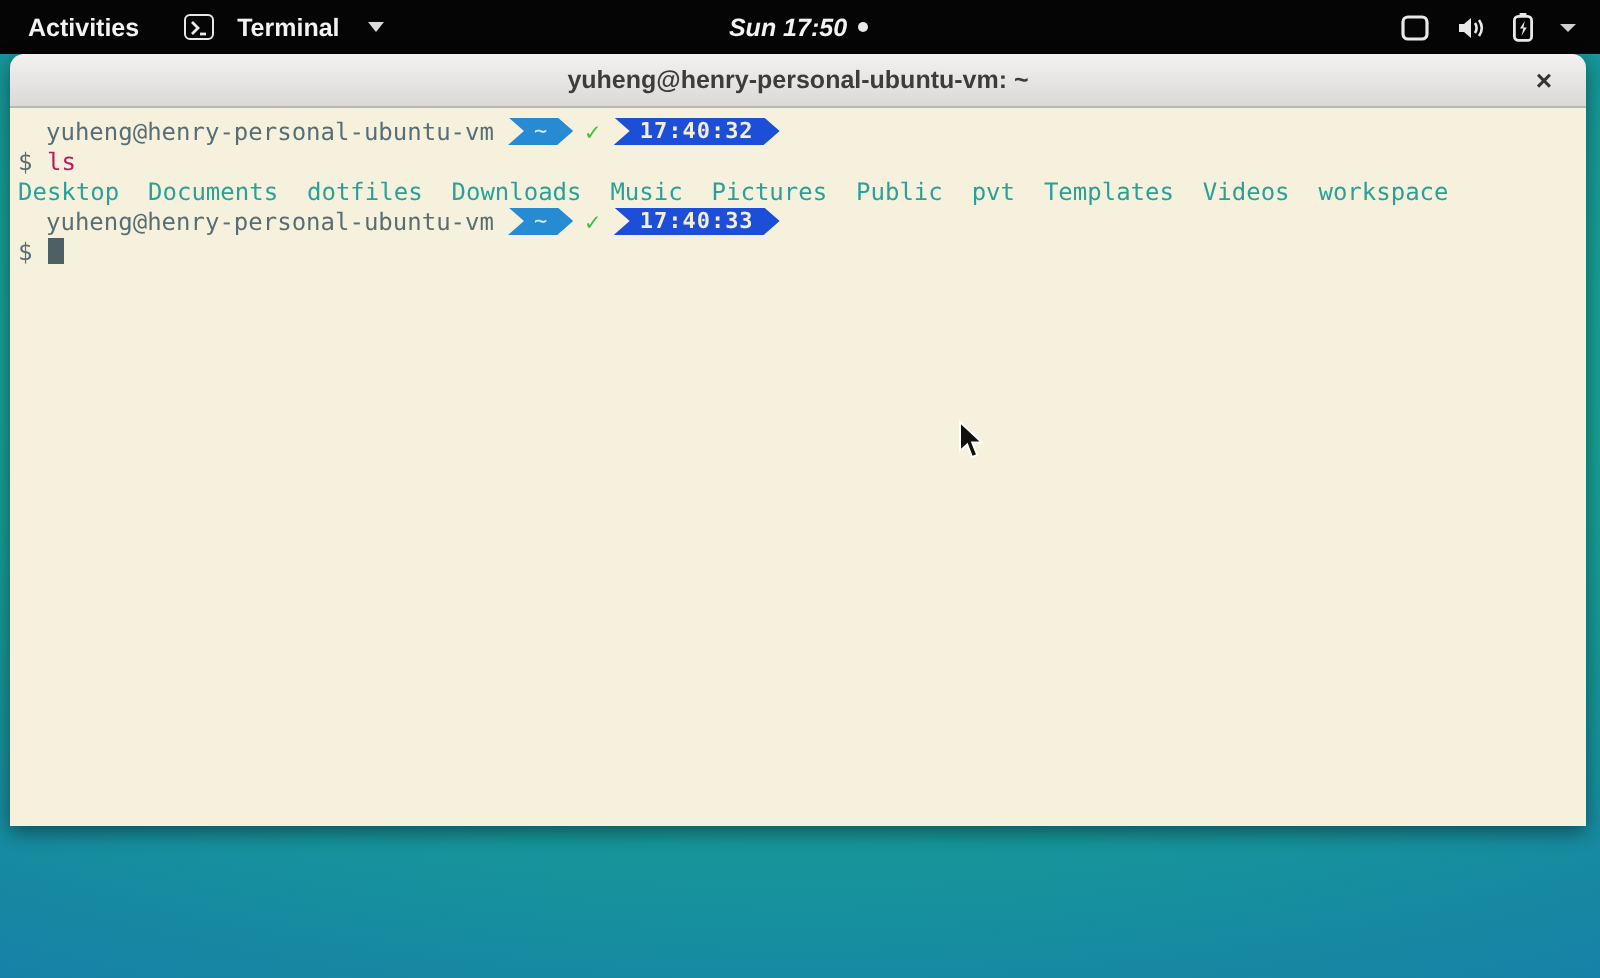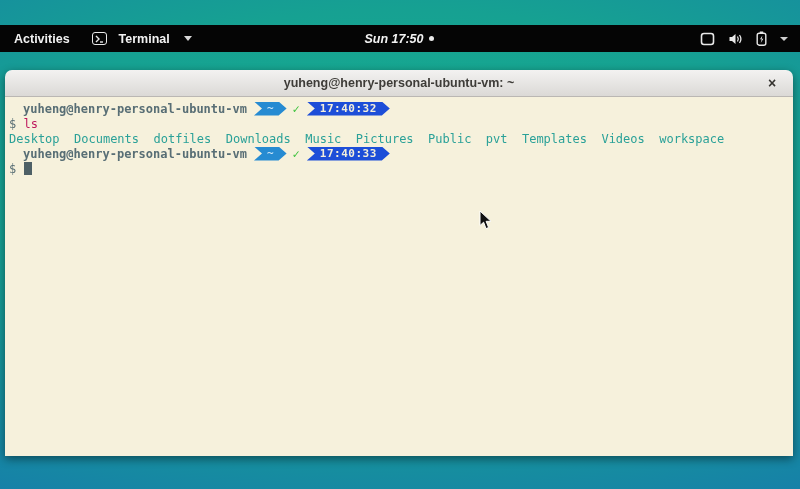--- a/index.html
+++ b/index.html
@@ -10,21 +10,21 @@
     background:
       radial-gradient(ellipse 130% 95% at 50% 38%,
         #17b08e 0%, #16a192 38%, #167fa9 78%, #1566b3 100%);
   }
 
   
   .top-bar {
     position:absolute; left:0; top:0; width:800px; height:27px;
     background:#050505; color:#f2f2f2;
     display:flex; align-items:center;
-    font-size:12.5px; font-weight:bold;margin-top:25px;
+    font-size:12.5px; font-weight:bold;
   }
   .tb-left { display:flex; align-items:center; gap:18px; padding-left:10px; flex:1; }
   .activities { padding:2px 4px; cursor:default; }
   .app-menu { display:flex; align-items:center; gap:12px; }
   .term-glyph {
     width:15px; height:13px; border:1.5px solid #e8e8e8; border-radius:3px;
     display:flex; align-items:center; justify-content:center;
   }
   .term-glyph svg { display:block; }
   .caret-down {
@@ -40,21 +40,21 @@
     width:0; height:0;
     border-left:4px solid transparent; border-right:4px solid transparent;
     border-top:4px solid #cfcfcf;
   }
 
   
   .window {
     position:absolute; left:5px; top:27px; width:788px; height:386px;
     border-radius:7px 7px 0 0;
     box-shadow:0 3px 10px rgba(0,0,0,.45);
-    display:flex; flex-direction:column; overflow:hidden;margin-top:43px;
+    display:flex; flex-direction:column; overflow:hidden;
   }
   .titlebar {
     height:27px; flex:0 0 27px;
     background:linear-gradient(#f3f2f1, #dbd9d6);
     border-bottom:1px solid #bab7b3;
     display:flex; align-items:center; position:relative;
     font-size:12.5px; font-weight:bold; color:#3e3c38;
   }
   .titlebar .title { flex:1; text-align:center; }
   .close-btn {
@@ -63,21 +63,21 @@
     color:#35332f; font-size:14px; font-weight:bold; cursor:default;
   }
 
   .term-body {
     flex:1; background:#f6f1dc;
     font-family:"DejaVu Sans Mono", monospace;
     font-size:12px; color:#586e75;
     padding:4px 4px 0 4px;
   }
   .t-line { height:15px; display:flex; align-items:center; white-space:pre; }
-  .prompt-user { padding-left:14px;font-weight:bold; }
+  .prompt-user { padding-left:14px; }
 
   .pl-badge {
     display:inline-flex; align-items:center; justify-content:center;
     height:14px; padding:0 13px; margin-left:7px;
     font-size:11px; line-height:14px;
     clip-path:polygon(0 0, calc(100% - 8px) 0, 100% 50%, calc(100% - 8px) 100%, 0 100%, 8px 50%);
   }
   .pl-blue { background:#268bd2; color:#d7ecfa; }
   .pl-dark { background:#1d4ed8; color:#f3eeda; font-weight:bold; letter-spacing:.5px; }
   .check { color:#3cc23c; margin-left:6px; font-weight:bold; }

